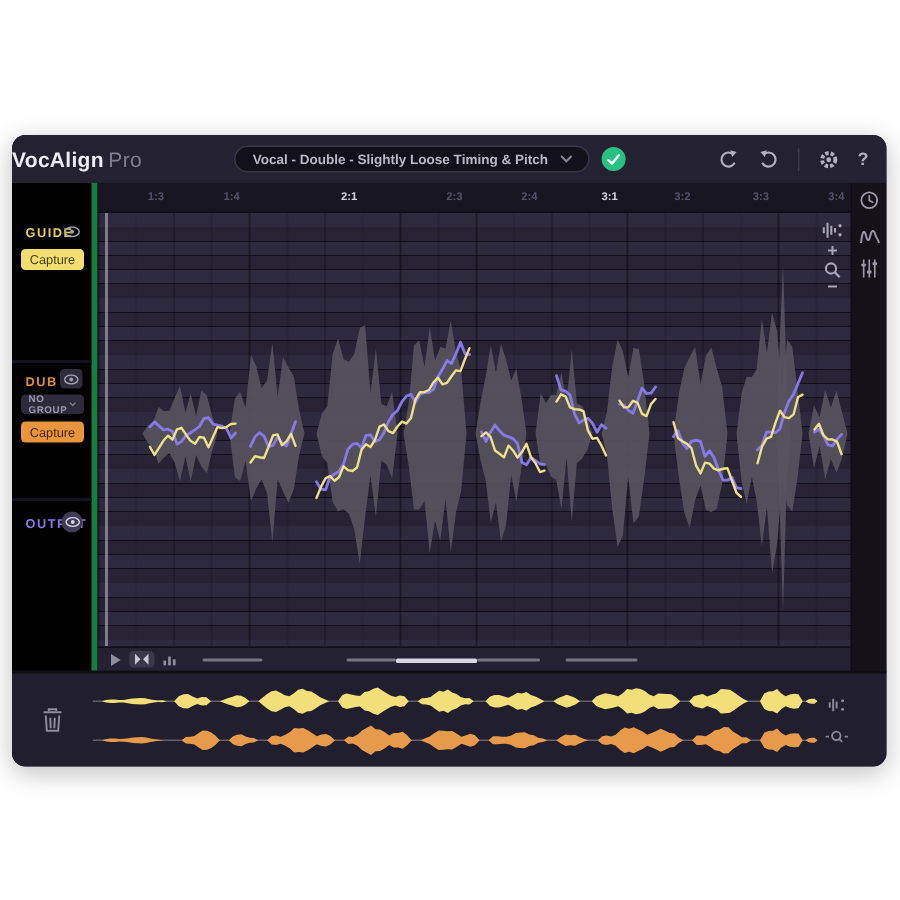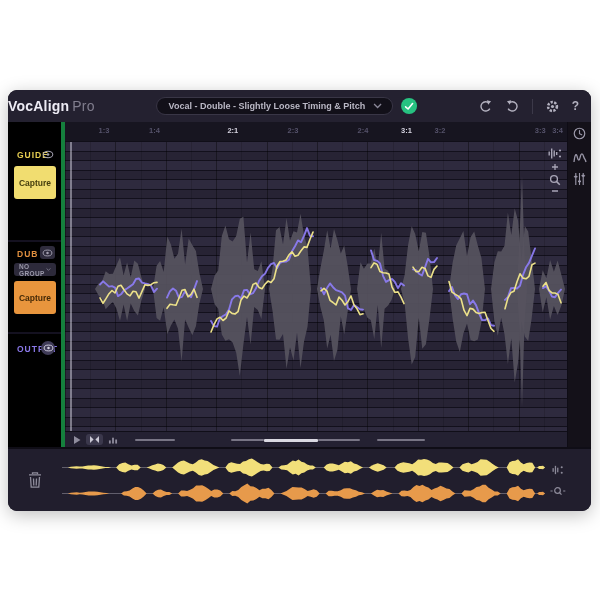--- a/index.html
+++ b/index.html
@@ -24,22 +24,22 @@
   .hdr-divider { width:1px; height:15px; background:#3c3949; }
   .icon-btn { display:flex; align-items:center; justify-content:center; color:#b3b1bf; }
   .help-label { font-size:12px; font-weight:bold; color:#b3b1bf; }
   
   .body { display:flex; height:325px; }
   .sidebar { position:relative; width:57px; background:#000000; border-right:4px solid #15803d; flex:none; }
   .side-label { position:absolute; left:9px; font-size:8.5px; font-weight:bold; letter-spacing:1px; }
   .side-eye { position:absolute; right:6px; width:14px; height:12px; display:flex; align-items:center; justify-content:center; color:#a3a0b0; }
   .eye-chip { background:#2f2c3d; border-radius:3px; width:15px; height:13px; }
   .eye-round { background:#403c58; border-radius:50%; width:14px; height:14px; color:#d8d6e4; }
-  .capture-btn { position:absolute; left:6px; right:5px; height:33px; border:none; border-radius:3px; font-family:inherit;
-    font-size:8.5px; font-weight:bold; cursor:pointer; }
+  .capture-btn { position:absolute; left:6px; right:5px; height:14px; border:none; border-radius:3px; font-family:inherit;
+    font-size:8.5px; font-weight:normal; cursor:pointer; }
   .capture-guide { background:#f1dd70; color:#47400f; }
   .capture-dub { background:#e8953d; color:#462a07; }
   .group-select { position:absolute; left:6px; right:5px; height:13px; background:#2d2a3b; border-radius:3px;
     display:flex; align-items:center; justify-content:space-between; padding:0 5px; cursor:pointer; }
   .group-select span { font-size:6.5px; font-weight:bold; color:#9b99aa; letter-spacing:.4px; }
   .side-divider { position:absolute; left:0; right:0; height:2px; background:#141120; }
   
   .main { position:relative; flex:1; display:flex; flex-direction:column; min-width:0; }
   .ruler { position:relative; height:20px; background:#171520; border-bottom:1px solid #100e18; }
   .tick { position:absolute; top:4px; transform:translateX(-50%); font-size:7.5px; color:#55526a; font-weight:bold; }
@@ -160,25 +160,25 @@
           </svg>
       </span>
     </div>
 
     <div class="main">
       <div class="ruler" id="ruler">
           <span class="tick" style="left: 39px;">1:3</span>
           <span class="tick" style="left: 89.4px;">1:4</span>
           <span class="tick strong" style="left: 139.8px; margin-left: 28px;">2:1</span>
           <span class="tick" style="left: 190.2px; margin-top: 35px;">2:2</span>
-          <span class="tick" style="left: 228px;">2:3</span>
-          <span class="tick" style="left: 298px;">2:4</span>
+          <span class="tick" style="left: 238px;">2:3</span>
+          <span class="tick" style="left: 288px;">2:4</span>
           <span class="tick strong" style="left: 341.4px;">3:1</span>
-          <span class="tick" style="left: 375px;">3:2</span>
-          <span class="tick" style="left: 442.2px; margin-left: 33px;">3:3</span>
+          <span class="tick" style="left: 390px;">3:2</span>
+          <span class="tick" style="left: 442.2px;">3:3</span>
           <span class="tick" style="left: 492.6px;">3:4</span>
         </div>
 
       <div class="timeline">
         <div class="playhead"></div>
         <svg class="wave" id="mainWave" width="502" height="293" viewBox="0 0 502 293">
             <path d="M30.0,147 L30.0,147.0 L33.6,141.5 L37.1,139.3 L40.7,129.3 L44.3,132.1 L47.9,131.8 L51.4,123.3 L55.0,115.4 L58.6,133.3 L62.1,120.4 L65.7,135.3 L69.3,118.4 L72.9,121.7 L76.4,135.2 L80.0,147.0 L80.0,147 L80.0,147.0 L76.4,158.6 L72.9,173.5 L69.3,169.0 L65.7,161.5 L62.1,179.0 L58.6,162.4 L55.0,179.0 L51.4,166.4 L47.9,160.0 L44.3,163.0 L40.7,167.2 L37.1,156.6 L33.6,153.4 L30.0,147.0 Z" fill="#56535f" opacity="0.93"></path>
             <path d="M88.0,147 L88.0,147.0 L91.6,123.7 L95.1,119.1 L98.7,129.9 L102.3,94.5 L105.9,102.4 L109.4,116.8 L113.0,111.7 L116.6,86.7 L120.1,122.5 L123.7,96.4 L127.3,103.0 L130.9,109.1 L134.4,131.1 L138.0,147.0 L138.0,147 L138.0,147.0 L134.4,161.5 L130.9,184.2 L127.3,193.2 L123.7,185.8 L120.1,177.4 L116.6,219.6 L113.0,186.7 L109.4,177.6 L105.9,183.5 L102.3,192.2 L98.7,165.3 L95.1,178.7 L91.6,176.1 L88.0,147.0 Z" fill="#56535f" opacity="0.93"></path>
             <path d="M146.0,147 L146.0,147.0 L149.6,133.6 L153.2,128.6 L156.8,94.0 L160.4,83.6 L164.0,97.3 L167.6,99.4 L171.2,94.0 L174.8,76.8 L178.4,74.7 L182.0,120.4 L185.6,90.4 L189.2,127.2 L192.8,129.0 L196.4,119.2 L200.0,147.0 L200.0,147 L200.0,147.0 L196.4,176.9 L192.8,167.9 L189.2,165.1 L185.6,202.5 L182.0,174.9 L178.4,202.5 L174.8,234.0 L171.2,210.8 L167.6,200.5 L164.0,197.3 L160.4,198.8 L156.8,192.6 L153.2,166.7 L149.6,162.2 L146.0,147.0 Z" fill="#56535f" opacity="0.93"></path>
             <path d="M204.0,147 L204.0,147.0 L207.5,126.6 L211.0,88.2 L214.5,85.0 L218.0,102.6 L221.5,76.0 L225.0,98.7 L228.5,89.2 L232.0,90.4 L235.5,71.7 L239.0,93.2 L242.5,105.5 L246.0,147.0 L246.0,147 L246.0,147.0 L242.5,184.8 L239.0,199.8 L235.5,226.0 L232.0,190.4 L228.5,218.6 L225.0,205.2 L221.5,226.8 L218.0,192.0 L214.5,197.7 L211.0,197.6 L207.5,168.8 L204.0,147.0 Z" fill="#56535f" opacity="0.93"></path>

